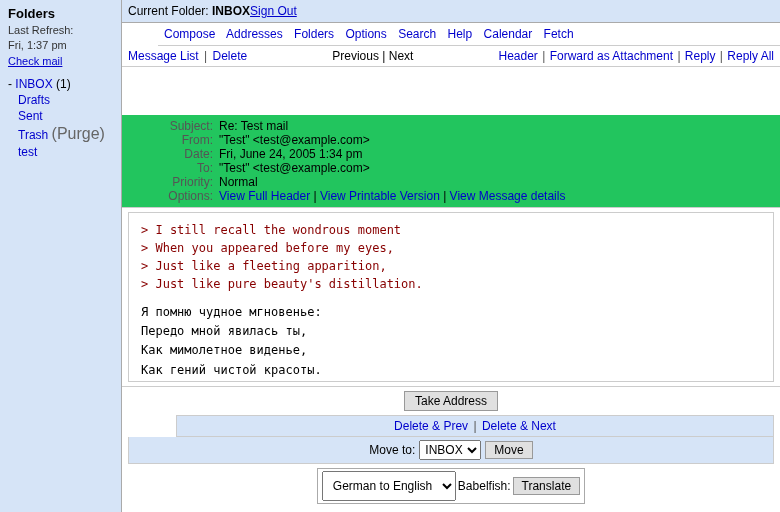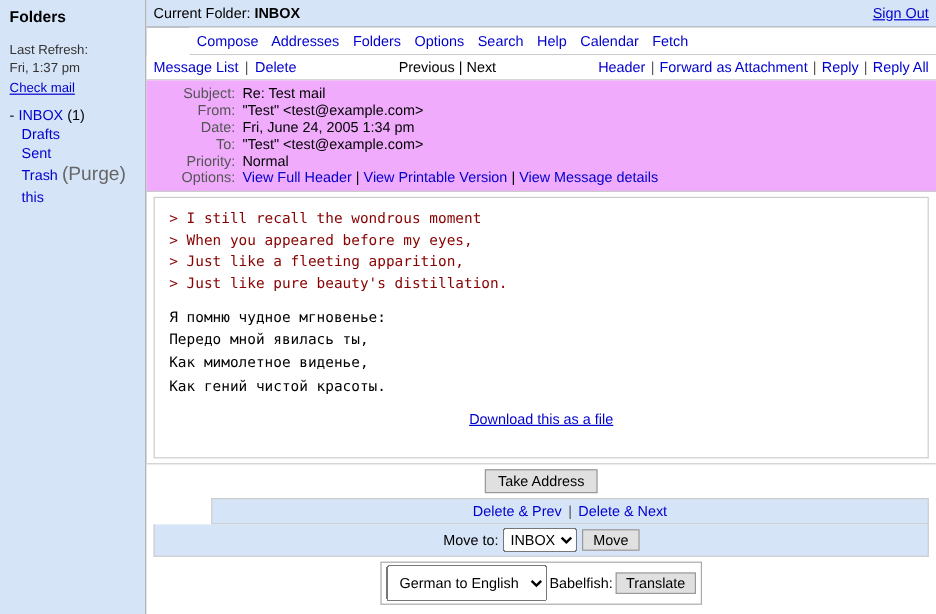--- a/index.html
+++ b/index.html
@@ -14,21 +14,21 @@
       border-right: 1px solid #aaa;
     }
     #sidebar .folders-title {
       font-weight: bold;
       font-size: 13px;
       color: #000;
     }
     #sidebar .last-refresh {
       font-size: 11px;
       color: #333;
-      margin-top: 14px;
+      margin-top: 2px;
       line-height: 1.4;
     }
     #sidebar .check-mail {
       font-size: 11px;
       color: #00c;
       text-decoration: underline;
       cursor: pointer;
     }
     #sidebar .folder-list {
       margin-top: 8px;
@@ -60,24 +60,23 @@
       display: flex;
       flex-direction: column;
       overflow: hidden;
     }
 
     
     #topbar {
       background: #d6e4f7;
       padding: 4px 6px;
       display: flex;
-      justify-content: space-between;
+      justify-content: flex-start;
       align-items: center;
       border-bottom: 1px solid #aaa;
-      gap: 12px;
     }
     #topbar .current-folder {
       font-size: 12px;
       color: #000;
     }
     #topbar .current-folder span {
       font-weight: bold;
     }
     #topbar .signout {
       font-size: 12px;
@@ -118,23 +117,24 @@
     #msg-toolbar .left span { font-size: 12px; color: #555; margin: 0 2px; }
     #msg-toolbar .right a {
       color: #00c;
       text-decoration: none;
       font-size: 12px;
     }
     #msg-toolbar .right span { font-size: 12px; color: #555; margin: 0 1px; }
 
     
     #msg-headers {
-      background: #f0abfc;
+      background: #22c55e;
       border-bottom: 1px solid #ccc;
-      padding: 4px 0;
+      padding: 4px 17px;
+      margin-top: 48px;
     }
     #msg-headers table {
       width: 100%;
       border-collapse: collapse;
     }
     #msg-headers td.label {
       color: #555;
       font-size: 12px;
       text-align: right;
       padding-right: 6px;
@@ -285,21 +285,21 @@
     <div class="folder-item indent">
       <a>Drafts</a>
     </div>
     <div class="folder-item indent">
       <a>Sent</a>
     </div>
     <div class="folder-item indent">
       <a>Trash</a> <span class="purge">(Purge)</span>
     </div>
     <div class="folder-item indent">
-      <a>this</a>
+      <a>test</a>
     </div>
   </div>
 </div>
 
 <div id="main">
 
   <div id="topbar">
     <div class="current-folder">
       Current Folder: <span>INBOX</span>
     </div>

